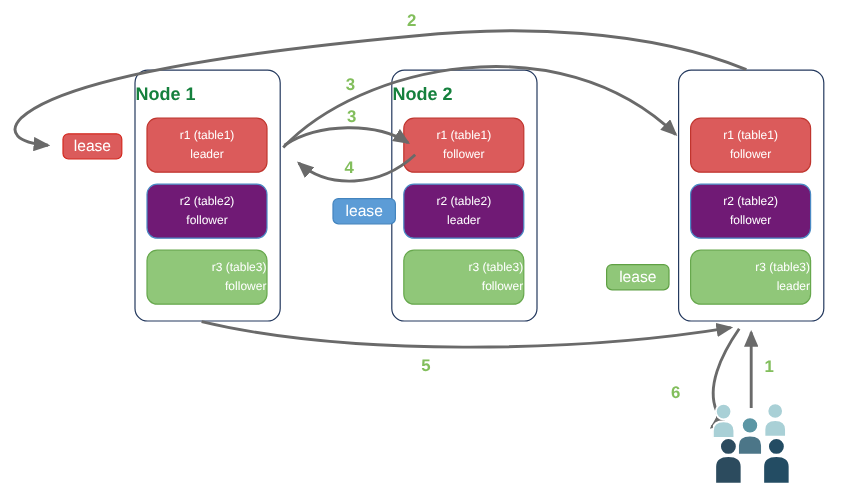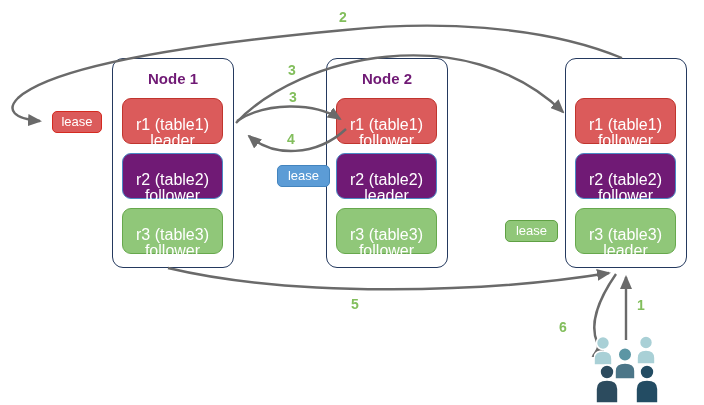--- a/index.html
+++ b/index.html
@@ -5,30 +5,30 @@
   html,body{margin:0;padding:0;background:#ffffff;}
   body{font-family:"Liberation Sans", "DejaVu Sans", sans-serif;}
   .canvas{position:relative;width:704px;height:405px;background:#ffffff;overflow:hidden;}
 
   
   .node{position:absolute;top:58px;width:122px;height:210px;background:#ffffff;
         border:1.6px solid #24395E;border-radius:11px;box-sizing:border-box;}
   .node1{left:112px;}
   .node2{left:326px;}
   .node3{left:565px;}
-  .node-title{margin-top:11px;text-align:center;font-size:15px;font-weight:700;color:#701a75;}
+  .node-title{margin-top:11px;font-size:15px;font-weight:700;color:#15803d;}
   .replica{position:absolute;left:9px;width:101px;height:46px;border-radius:9px;box-sizing:border-box;
-           color:#ffffff;font-size:16px;line-height:16px;text-align:center;padding-top:18px;}
+           color:#ffffff;font-size:10px;line-height:16px;text-align:center;padding-top:7px;}
   .replica .ln{display:block;}
   .r1{top:39px;}
   .r2{top:94px;}
   .r3{top:149px;}
   .red{background:#DB5B5B;border:1.6px solid #C0352E;}
   .blue{background:#701a75;border:1.6px solid #4A8AC4;}
-  .green{background:#90C779;border:1.6px solid #67A84D;}
+  .green{background:#90C779;border:1.6px solid #67A84D;text-align:right;}
 
   
   .lease{position:absolute;height:22px;line-height:20px;border-radius:5px;box-sizing:border-box;
          color:#ffffff;font-size:13px;text-align:center;}
   .lease-red{left:52px;top:111px;width:50px;background:#DB5B5B;border:1.6px solid #D42A20;}
   .lease-blue{left:277px;top:165px;width:53px;background:#5C9CD6;border:1.6px solid #4384BE;}
   .lease-green{left:505px;top:220px;width:53px;background:#90C779;border:1.6px solid #5FA044;}
 
   
   .step{position:absolute;width:16px;text-align:center;font-size:14px;font-weight:700;color:#82BE5C;}

